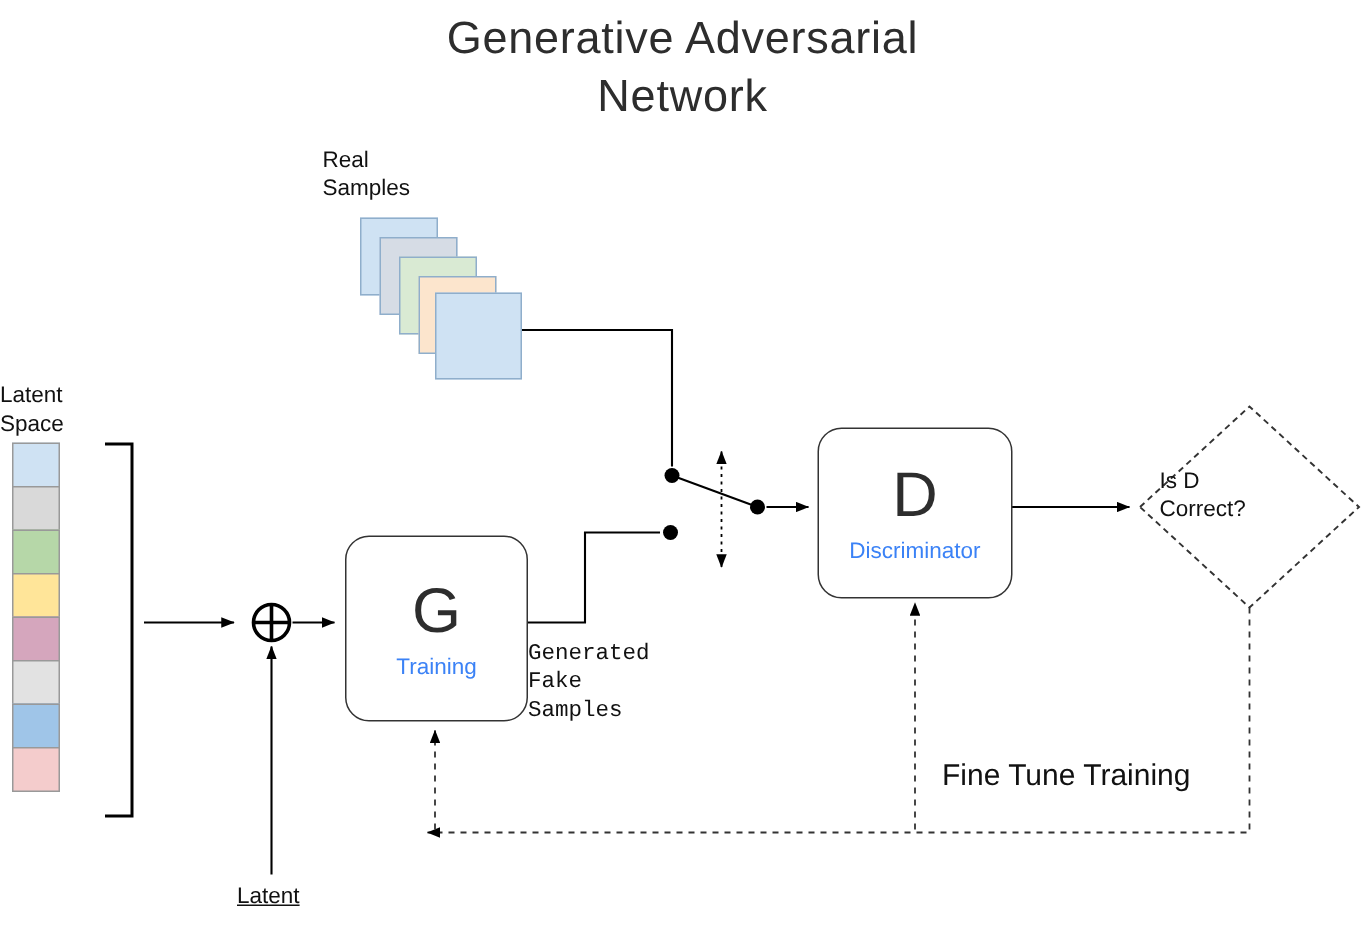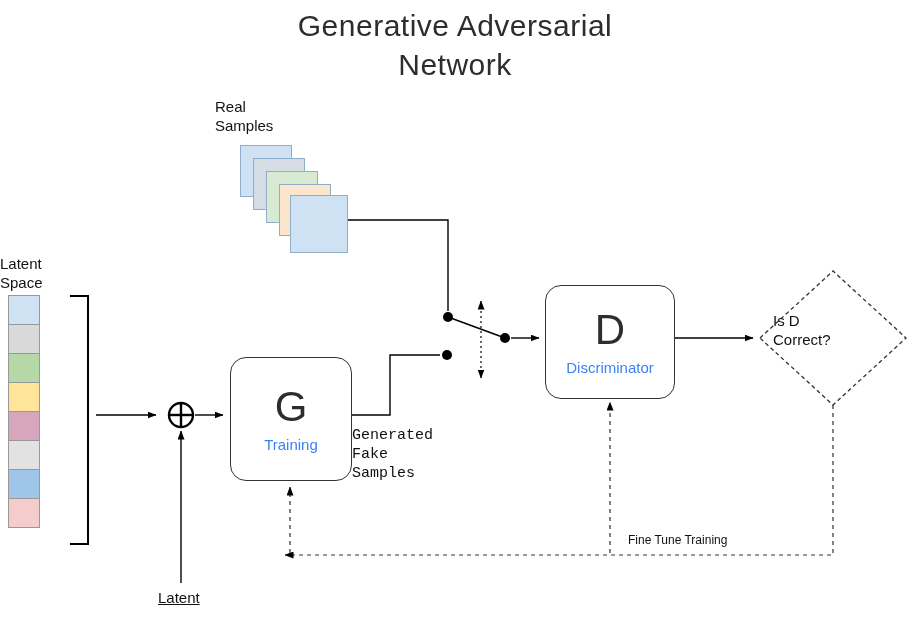--- a/index.html
+++ b/index.html
@@ -29,21 +29,21 @@
   .node-box{
     border:1.4px solid #333;border-radius:16px;background:#fff;
     display:flex;flex-direction:column;align-items:center;justify-content:center;gap:8px;
   }
   #g-box{left:230px;top:357px;width:120px;height:122px;}
   #d-box{left:545px;top:285px;width:128px;height:112px;}
   .node-letter{font-size:42px;color:#2d2d2d;line-height:1;}
   .node-label{font-size:15px;color:#3b82f6;}
   #generated-fake-label{left:352px;top:427px;width:100px;font-family:Liberation Mono, monospace;}
   #diamond-label{left:773px;top:312px;width:120px;}
-  #fine-tune-label{left:628px;top:533px;width:180px;font-size:12px;color:#111;}
+  #fine-tune-label{left:628px;top:506px;width:180px;font-size:20px;color:#111;}
   #noise-label{left:158px;top:589px;width:46px;text-decoration:underline;}
   #connector-layer{left:0;top:0;pointer-events:none;}
 </style>
 </head>
 <body>
 
 <svg id="connector-layer" class="abs" width="911" height="622" viewBox="0 0 911 622">
   <defs>
     <marker id="arrow" viewBox="0 0 9 7" refX="8.5" refY="3.5" markerWidth="9" markerHeight="7" markerUnits="userSpaceOnUse" orient="auto-start-reverse">
       <path d="M0,0 L9,3.5 L0,7 z" fill="#000"></path>

